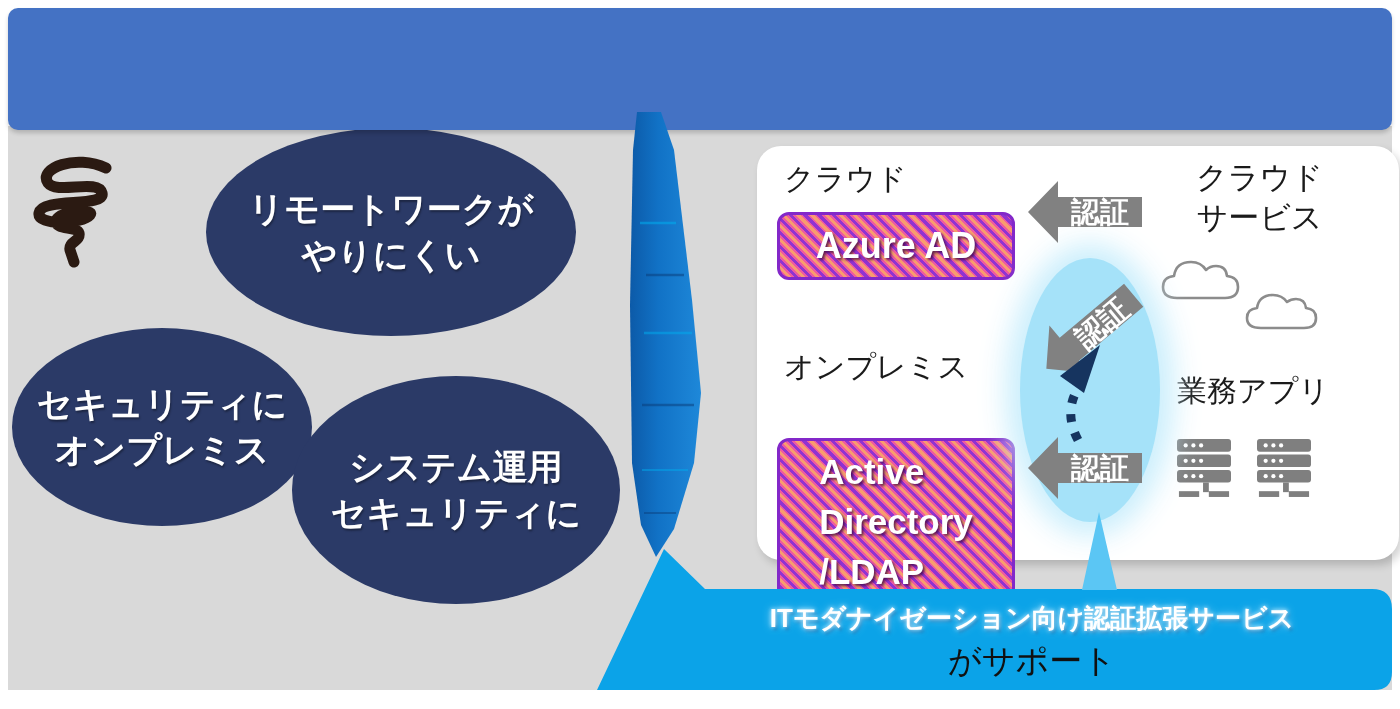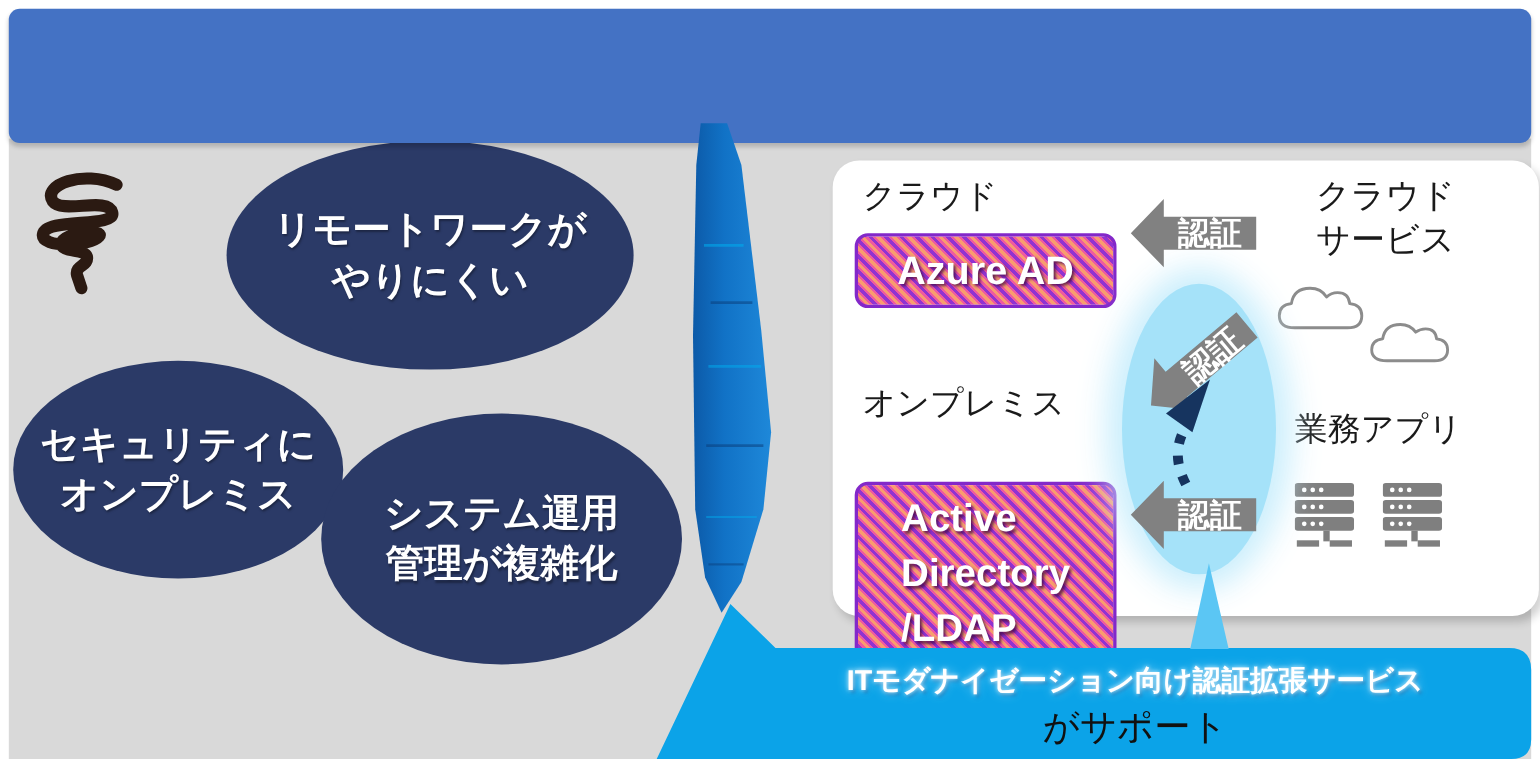--- a/index.html
+++ b/index.html
@@ -82,21 +82,21 @@
 
 <svg class="abs scribble" width="104" height="124" viewBox="0 0 104 124">
   <path d="M88,16 C58,2 20,16 30,31 C39,43 80,26 84,41 C88,56 24,45 21,61 C19,74 64,72 72,63 C78,56 40,59 38,69 C37,78 59,74 61,81 C63,90 50,89 52,98 L56,110" fill="none" stroke="#2B1A12" stroke-width="11" stroke-linecap="round" stroke-linejoin="round"></path>
 </svg>
 
 <div class="abs reason reason1 preline">リモートワークが
 やりにくい</div>
 <div class="abs reason reason2 preline">セキュリティに
 オンプレミス</div>
 <div class="abs reason reason3 preline">システム運用
-管理が複雑化</div>
+セキュリティに</div>
 
 <svg class="abs mid-shape" width="92" height="460" viewBox="0 0 92 460">
   <defs>
     <linearGradient id="gradV" x1="0" y1="0" x2="1" y2="0">
       <stop offset="0" stop-color="#0C5AA8"></stop>
       <stop offset="0.4" stop-color="#1172C6"></stop>
       <stop offset="1" stop-color="#1E88D9"></stop>
     </linearGradient>
   </defs>
   <path d="M19,7 L43,7 L56,45 L74,195 L83,288 L76,358 L56,424 L38,452 L23,420 L14,358 L12,200 L15,45 Z" fill="url(#gradV)"></path>

